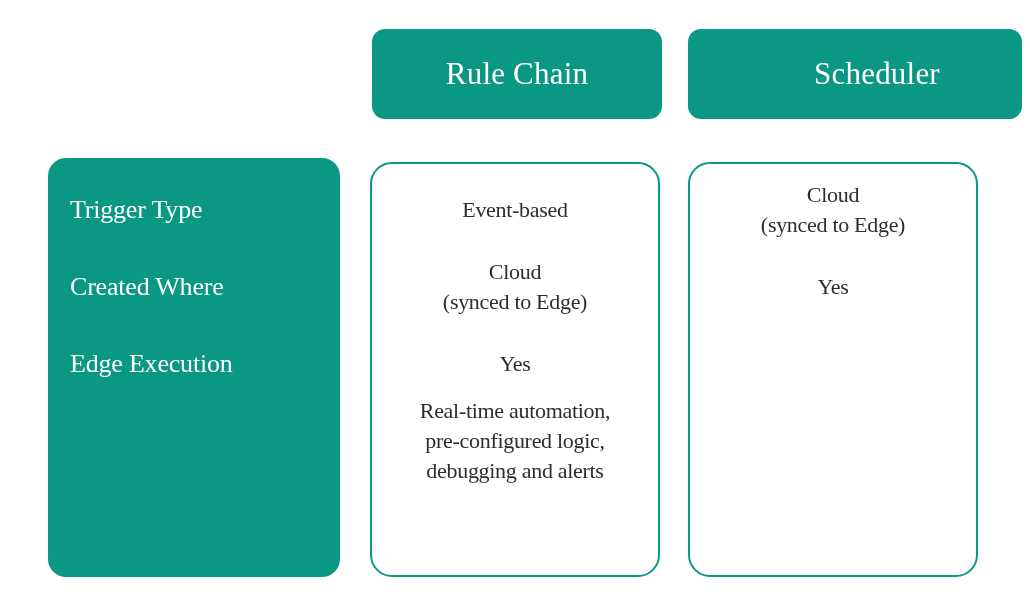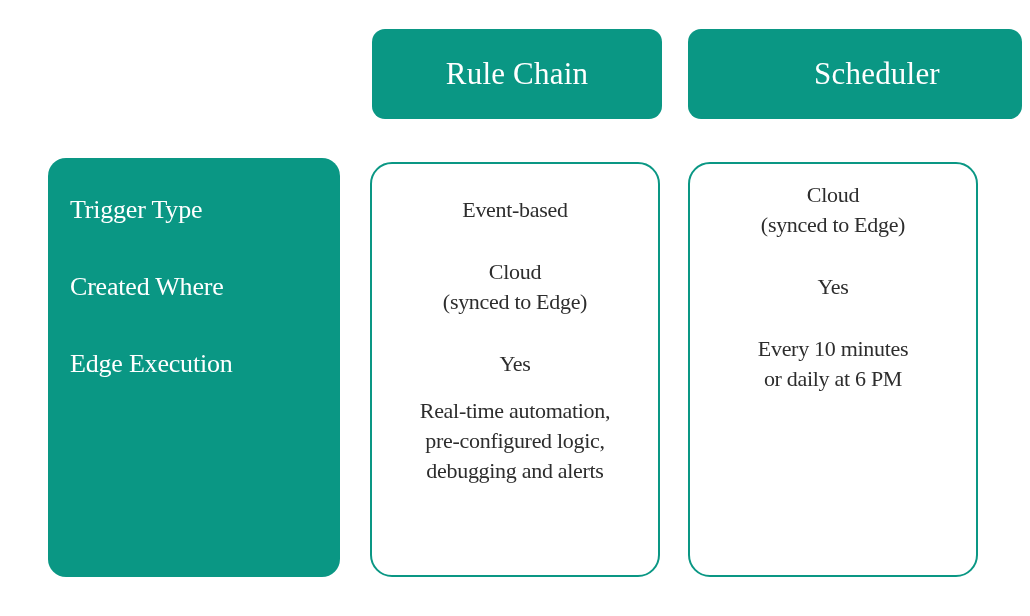--- a/index.html
+++ b/index.html
@@ -103,17 +103,15 @@
     <div class="cell">Yes</div>
     <div class="cell">Real-time automation,
 pre-configured logic,
 debugging and alerts</div>
   </div>
 
   <div class="value-box box-sched">
     <div class="cell">Cloud
 (synced to Edge)</div>
     <div class="cell">Yes</div>
-    <div class="cell">Every 10 minutes
-or daily at 6 PM</div>
   </div>
 
 </div>
 
 </body></html>

